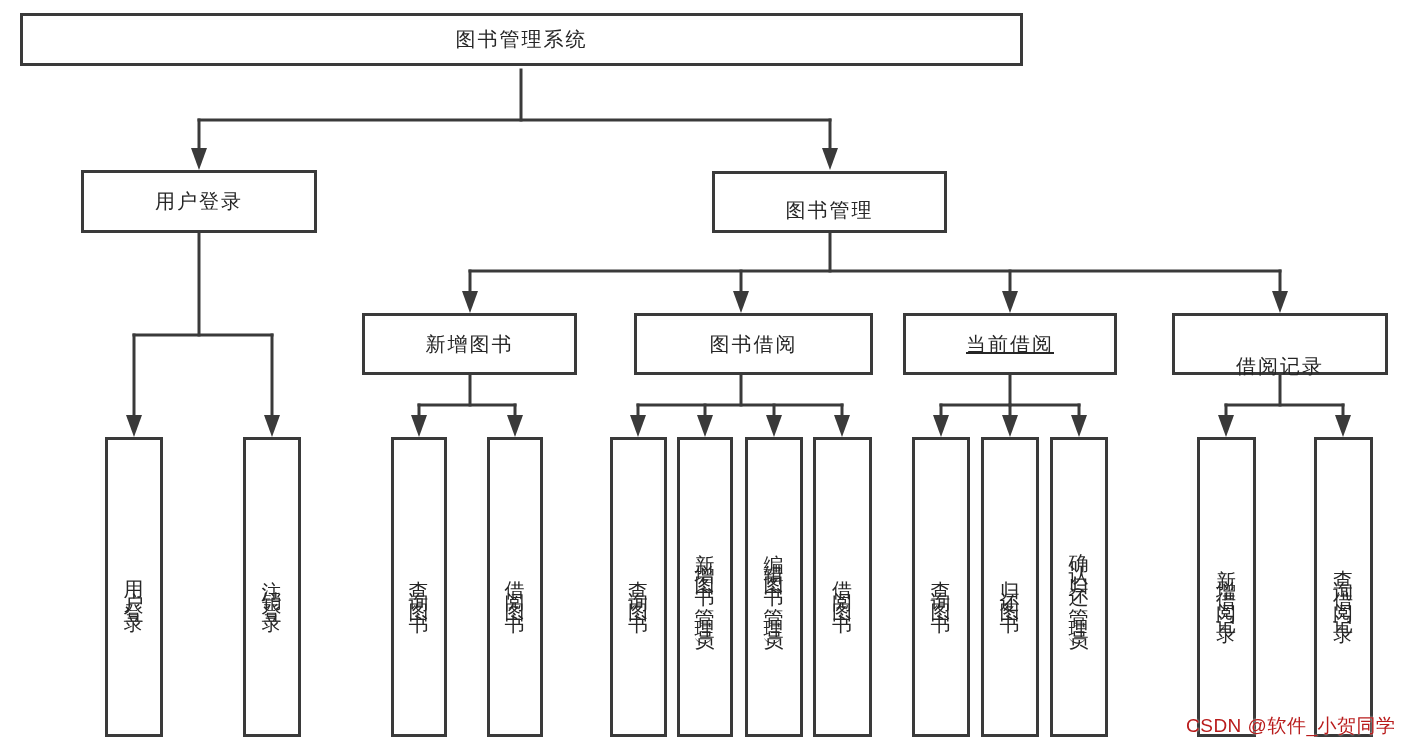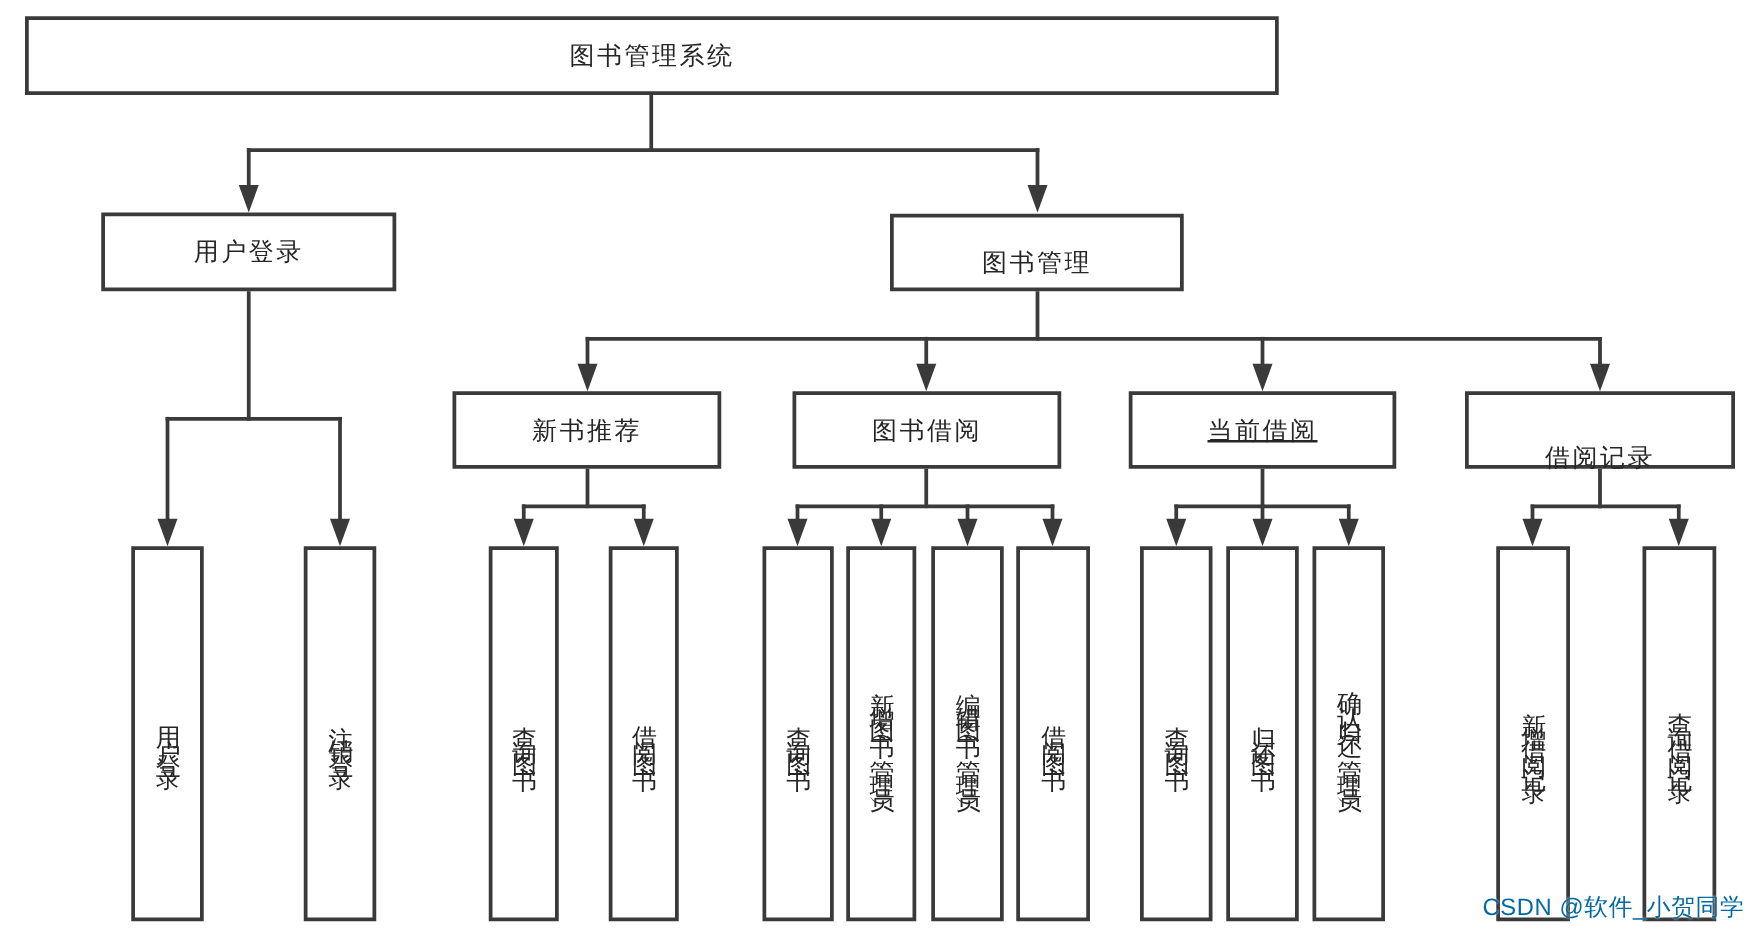--- a/index.html
+++ b/index.html
@@ -106,33 +106,33 @@
       <line x1="1079" y1="405" x2="1079" y2="419" stroke="#3a3a3a" stroke-width="3" stroke-linecap="square"></line>
       <polygon points="1079,437 1071,415 1087,415" fill="#3a3a3a"></polygon>
       <line x1="1280" y1="375" x2="1280" y2="405" stroke="#3a3a3a" stroke-width="3" stroke-linecap="square"></line>
       <line x1="1226" y1="405" x2="1343" y2="405" stroke="#3a3a3a" stroke-width="3" stroke-linecap="square"></line>
       <line x1="1226" y1="405" x2="1226" y2="419" stroke="#3a3a3a" stroke-width="3" stroke-linecap="square"></line>
       <polygon points="1226,437 1218,415 1234,415" fill="#3a3a3a"></polygon>
       <line x1="1343" y1="405" x2="1343" y2="419" stroke="#3a3a3a" stroke-width="3" stroke-linecap="square"></line>
       <polygon points="1343,437 1335,415 1351,415" fill="#3a3a3a"></polygon>
     </svg>
 
-  <div class="node horizontal" style="left: 20px; top: 13px; width: 1003px; height: 63px; border-color: rgb(58, 58, 58); background: rgb(255, 255, 255);">
+  <div class="node horizontal" style="left: 20px; top: 13px; width: 1003px; height: 53px; border-color: rgb(58, 58, 58); background: rgb(255, 255, 255);">
       <span class="node-label" style="color: rgb(38, 38, 38);">图书管理系统</span>
     </div>
     <div class="node horizontal" style="left: 81px; top: 170px; width: 236px; height: 63px; border-color: rgb(58, 58, 58); background: rgb(255, 255, 255);">
       <span class="node-label" style="color: rgb(38, 38, 38);">用户登录</span>
     </div>
     <div class="node horizontal" style="left: 712px; top: 171px; width: 235px; height: 62px; border-color: rgb(58, 58, 58); background: rgb(255, 255, 255);">
       <span class="node-label" style="color: rgb(38, 38, 38); margin-top: 16px;">图书管理</span>
     </div>
     <div class="node horizontal" style="left: 362px; top: 313px; width: 215px; height: 62px; border-color: rgb(58, 58, 58); background: rgb(255, 255, 255);">
-      <span class="node-label" style="color: rgb(38, 38, 38);">新书推荐</span>
+      <span class="node-label" style="color: rgb(38, 38, 38);">新增图书</span>
     </div>
-    <div class="node horizontal" style="left: 634px; top: 313px; width: 215px; height: 62px; border-color: rgb(58, 58, 58); background: rgb(255, 255, 255);">
+    <div class="node horizontal" style="left: 634px; top: 313px; width: 239px; height: 62px; border-color: rgb(58, 58, 58); background: rgb(255, 255, 255);">
       <span class="node-label" style="color: rgb(38, 38, 38);">图书借阅</span>
     </div>
     <div class="node horizontal" style="left: 903px; top: 313px; width: 214px; height: 62px; border-color: rgb(58, 58, 58); background: rgb(255, 255, 255); text-decoration: underline;">
       <span class="node-label" style="color: rgb(38, 38, 38);">当前借阅</span>
     </div>
     <div class="node horizontal" style="left: 1172px; top: 313px; width: 216px; height: 62px; border-color: rgb(58, 58, 58); background: rgb(255, 255, 255);">
       <span class="node-label" style="color: rgb(38, 38, 38); margin-top: 45px;">借阅记录</span>
     </div>
     <div class="node vertical" style="left: 105px; top: 437px; width: 58px; height: 300px; border-color: rgb(58, 58, 58); background: rgb(255, 255, 255);">
       <span class="node-label" style="color: rgb(38, 38, 38);">用户登录</span>
@@ -166,14 +166,14 @@
     </div>
     <div class="node vertical" style="left: 1050px; top: 437px; width: 58px; height: 300px; border-color: rgb(58, 58, 58); background: rgb(255, 255, 255);">
       <span class="node-label" style="color: rgb(38, 38, 38);">确认归还（管理员）</span>
     </div>
     <div class="node vertical" style="left: 1197px; top: 437px; width: 59px; height: 300px; border-color: rgb(58, 58, 58); background: rgb(255, 255, 255);">
       <span class="node-label" style="color: rgb(38, 38, 38);">新增借阅记录</span>
     </div>
     <div class="node vertical" style="left: 1314px; top: 437px; width: 59px; height: 300px; border-color: rgb(58, 58, 58); background: rgb(255, 255, 255);">
       <span class="node-label" style="color: rgb(38, 38, 38);">查询借阅记录</span>
     </div>
-    <div id="watermark" style="left: 1186px; top: 713px; color: #0369a1;">CSDN @软件_小贺同学</div>
+    <div id="watermark" style="left: 1186px; top: 713px; color: #b91c1c;">CSDN @软件_小贺同学</div>
 </div>
 
 </body></html>

